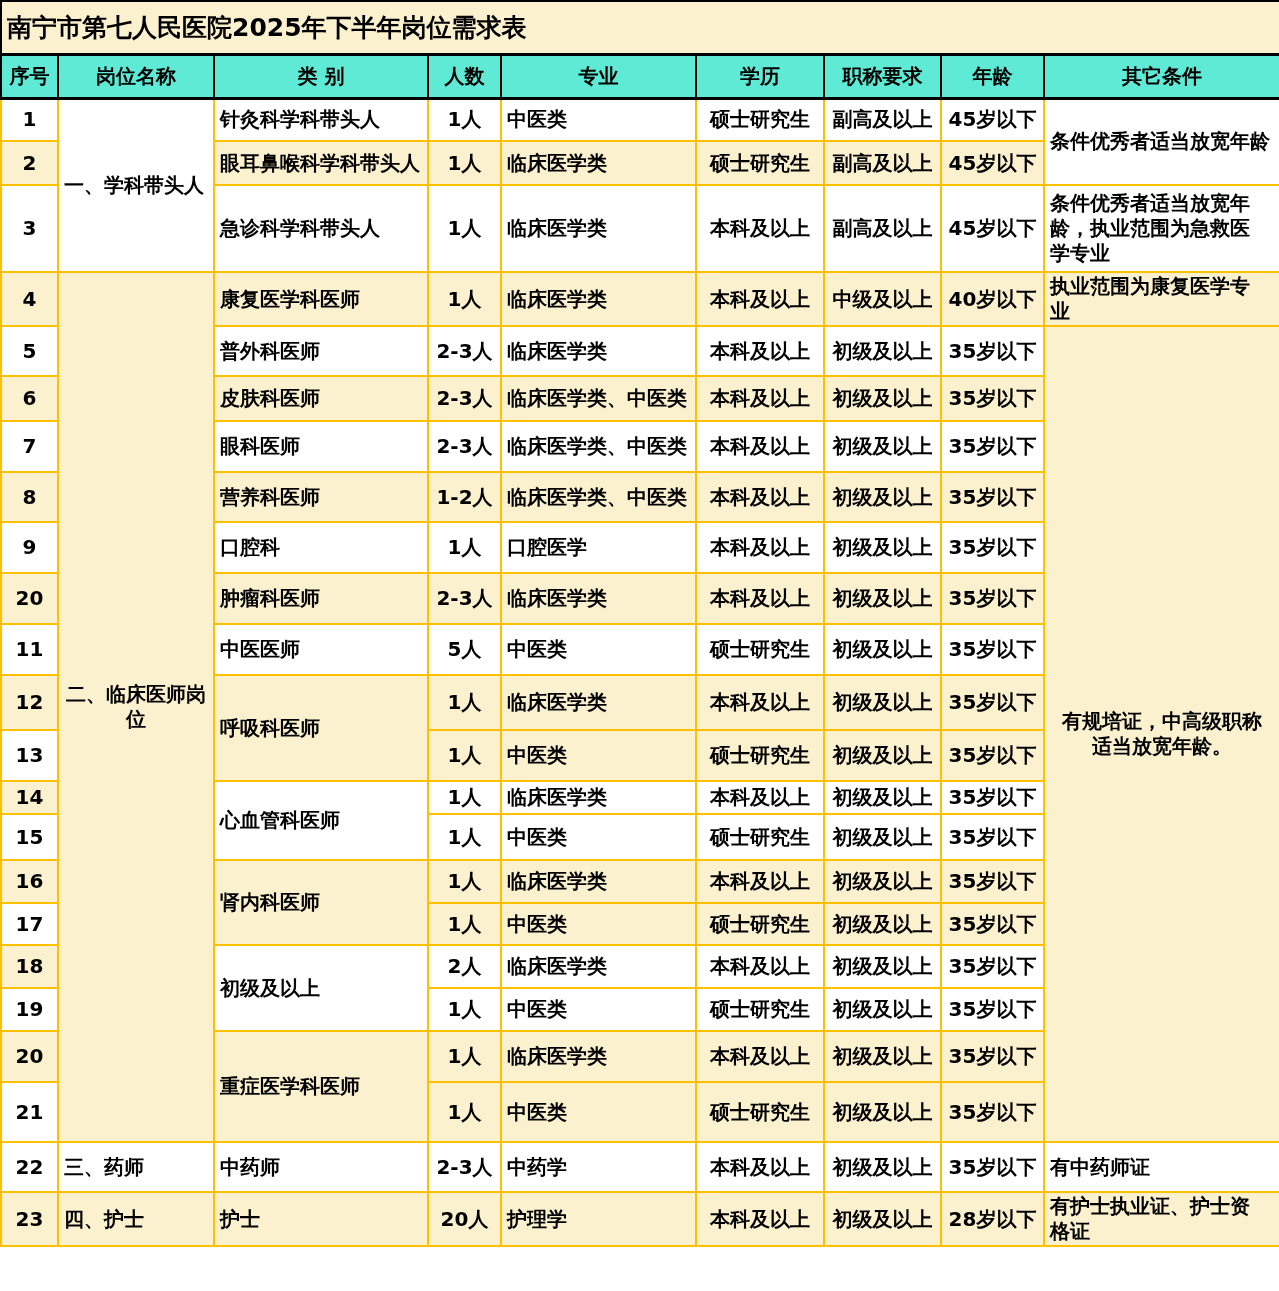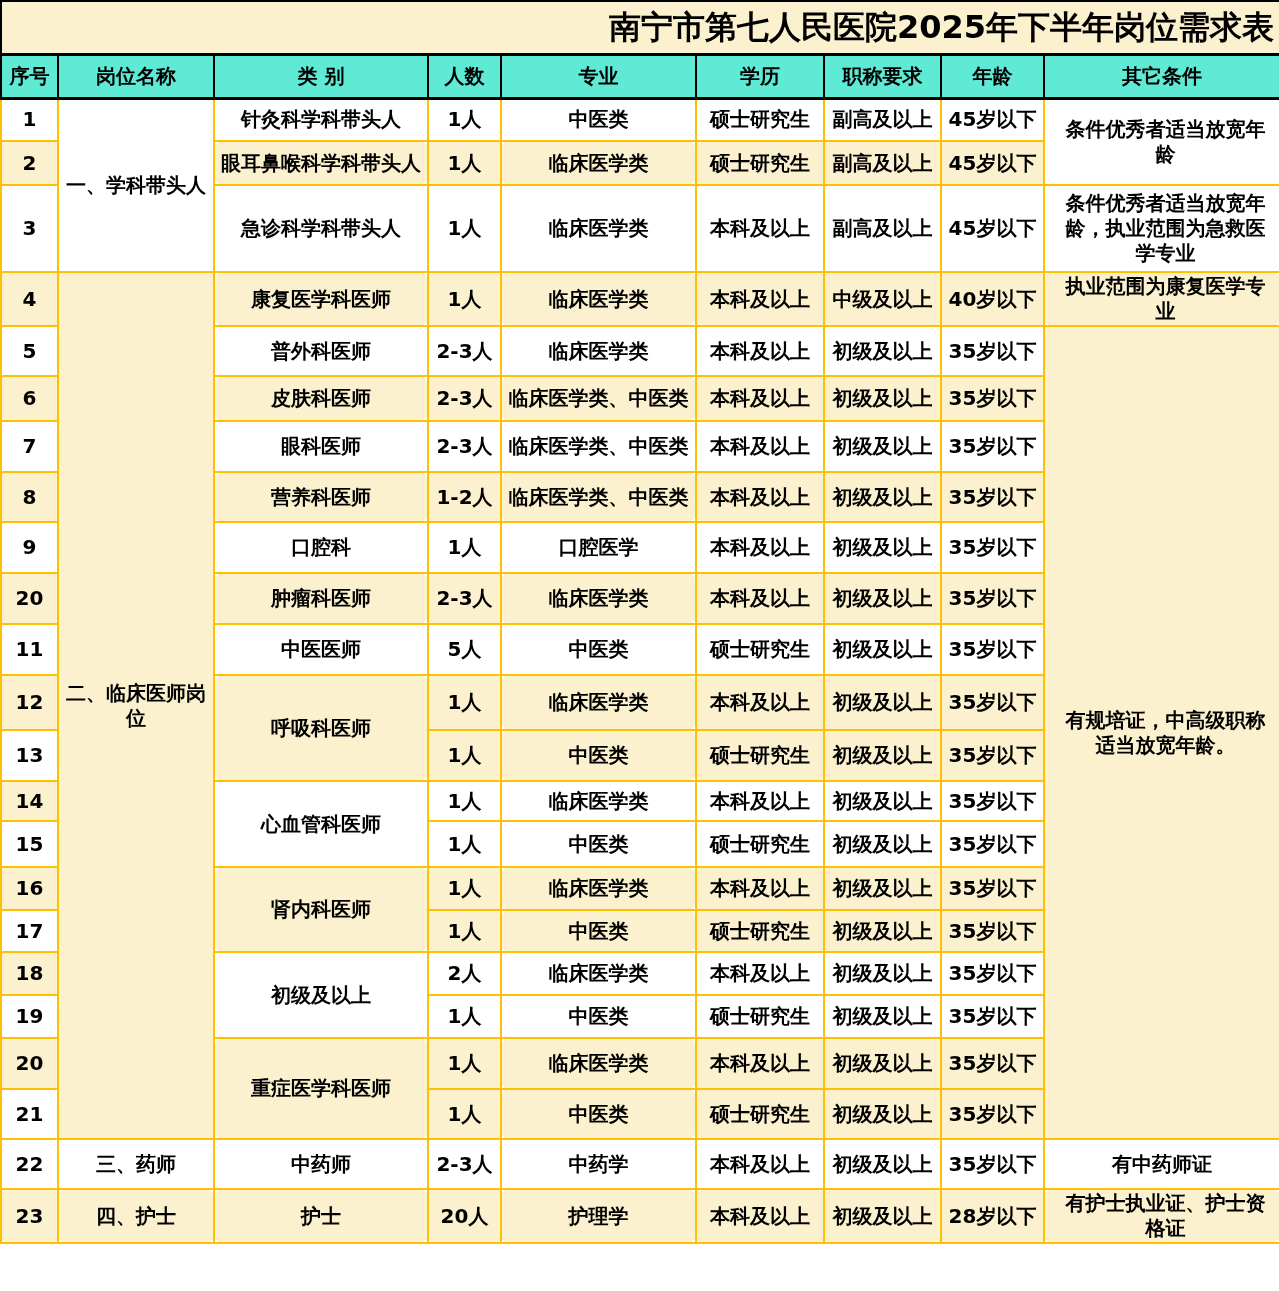--- a/index.html
+++ b/index.html
@@ -19,33 +19,33 @@
     line-height:1.25;
     vertical-align:middle;
     text-align:center;
     overflow:hidden;
     word-break:break-word;
   }
   tr.title-row td{
     background:#FCF1CF;
     border:2px solid #000;
     border-bottom-width:3px;
-    font-size:32px;
-    text-align:right;
+    font-size:25px;
+    text-align:left;
   }
   tr.head-row td{
     background:#5eead4;
     border:2px solid #000;
     border-bottom-width:3px;
     font-size:20px;
   }
   td.w{background:#FFFFFF;}
   td.c{background:#FCF1CF;}
-  td.al{text-align:center;border-radius:9px;}
-  td.preline{white-space:pre-line;padding-left:12px;}
+  td.al{text-align:left;}
+  td.preline{white-space:pre-line;}
 </style>
 </head>
 <body>
 
 <table>
   <colgroup>
     <col style="width:57px">
       <col style="width:156px">
       <col style="width:214px">
     <col style="width:73px">
@@ -205,21 +205,21 @@
 
   <tr style="height:51px">
     <td class="w">13</td>
     <td class="c">1人</td>
     <td class="c al">中医类</td>
     <td class="c">硕士研究生</td>
     <td class="c">初级及以上</td>
     <td class="c">35岁以下</td>
   </tr>
 
-  <tr style="height:40px">
+  <tr style="height:33px">
     <td class="c">14</td>
     <td class="w al" rowspan="2">心血管科医师</td>
     <td class="w">1人</td>
     <td class="w al">临床医学类</td>
     <td class="w">本科及以上</td>
     <td class="w">初级及以上</td>
     <td class="w">35岁以下</td>
   </tr>
 
   <tr style="height:46px">
@@ -272,21 +272,21 @@
   <tr style="height:51px">
     <td class="c">20</td>
     <td class="c al" rowspan="2">重症医学科医师</td>
     <td class="c">1人</td>
     <td class="c al">临床医学类</td>
     <td class="c">本科及以上</td>
     <td class="c">初级及以上</td>
     <td class="c">35岁以下</td>
   </tr>
 
-  <tr style="height:50px">
+  <tr style="height:60px">
     <td class="w">21</td>
     <td class="c">1人</td>
     <td class="c al">中医类</td>
     <td class="c">硕士研究生</td>
     <td class="c">初级及以上</td>
     <td class="c">35岁以下</td>
   </tr>
 
   <tr style="height:50px">
     <td class="w">22</td>

